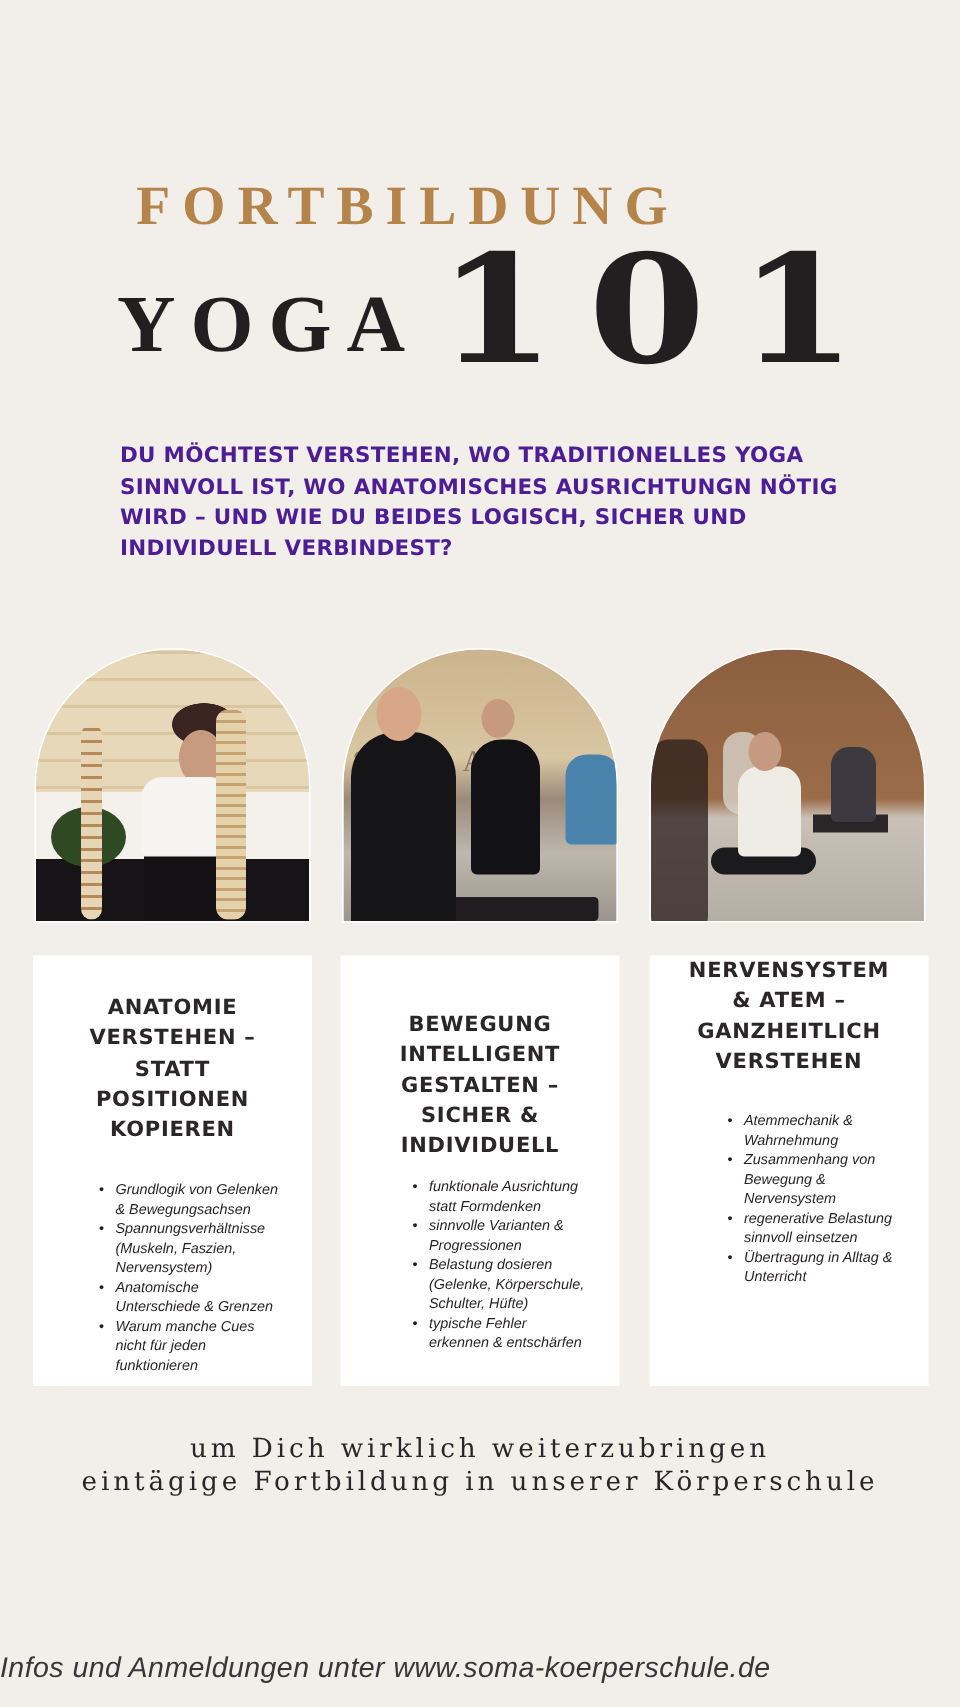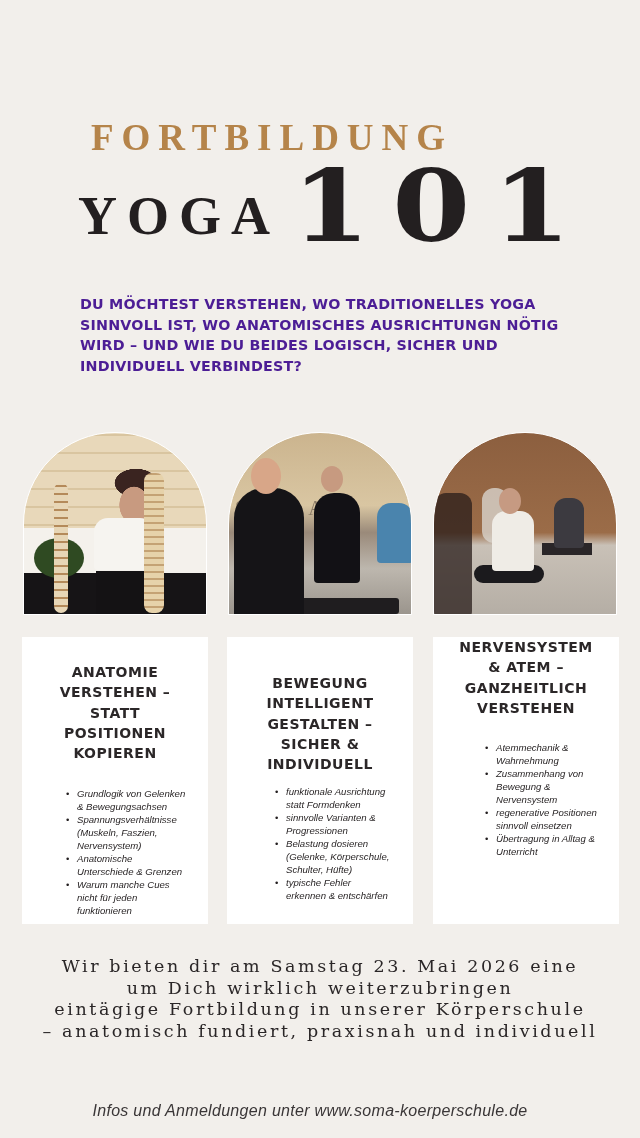--- a/index.html
+++ b/index.html
@@ -120,23 +120,23 @@
     .offer {
       position: absolute; left: 20px; top: 956px; width: 600px;
       text-align: center;
       font-family: "DejaVu Serif", serif;
       font-size: 17.5px; line-height: 21.7px; letter-spacing: 2.6px;
       color: #2a2627;
     }
     .offer span { display: block; white-space: nowrap; }
     .footer {
       position: absolute; left: 0; top: 1102px; width: 620px;
-      text-align: center;
+      text-align: left;
       font-family: "Liberation Sans", sans-serif; font-style: italic;
-      font-size: 16px; letter-spacing: 0.3px; color: #3a3637;
+      font-size: 19px; letter-spacing: 0.3px; color: #3a3637;
     }
   </style>
 </head>
 <body>
 
 <div class="eyebrow">FORTBILDUNG</div>
 
 <div class="title-row">
   <span class="title-word">YOGA</span>
   <span class="title-num">101</span>
@@ -190,25 +190,23 @@
     <li><span class="bullet">•</span><span>Belastung dosieren (Gelenke, Körperschule, Schulter, Hüfte)</span></li>
     <li><span class="bullet">•</span><span>typische Fehler erkennen &amp; entschärfen</span></li>
   </ul>
 </div>
 
 <div class="card card-3">
   <div class="card-title">NERVENSYSTEM &amp; ATEM – GANZHEITLICH VERSTEHEN</div>
   <ul>
     <li><span class="bullet">•</span><span>Atemmechanik &amp; Wahrnehmung</span></li>
     <li><span class="bullet">•</span><span>Zusammenhang von Bewegung &amp; Nervensystem</span></li>
-    <li><span class="bullet">•</span><span>regenerative Positionen sinnvoll einsetzen</span></li>
+    <li><span class="bullet">•</span><span>regenerative Belastung sinnvoll einsetzen</span></li>
     <li><span class="bullet">•</span><span>Übertragung in Alltag &amp; Unterricht</span></li>
   </ul>
 </div>
 
 <div class="offer">
-  <span>Wir bieten dir am Samstag 23. Mai 2026 eine</span>
   <span>um Dich wirklich weiterzubringen</span>
   <span>eintägige Fortbildung in unserer Körperschule</span>
-  <span>– anatomisch fundiert, praxisnah und individuell</span>
 </div>
 
 <div class="footer">Infos und Anmeldungen unter www.soma-koerperschule.de</div>
 
 </body></html>

